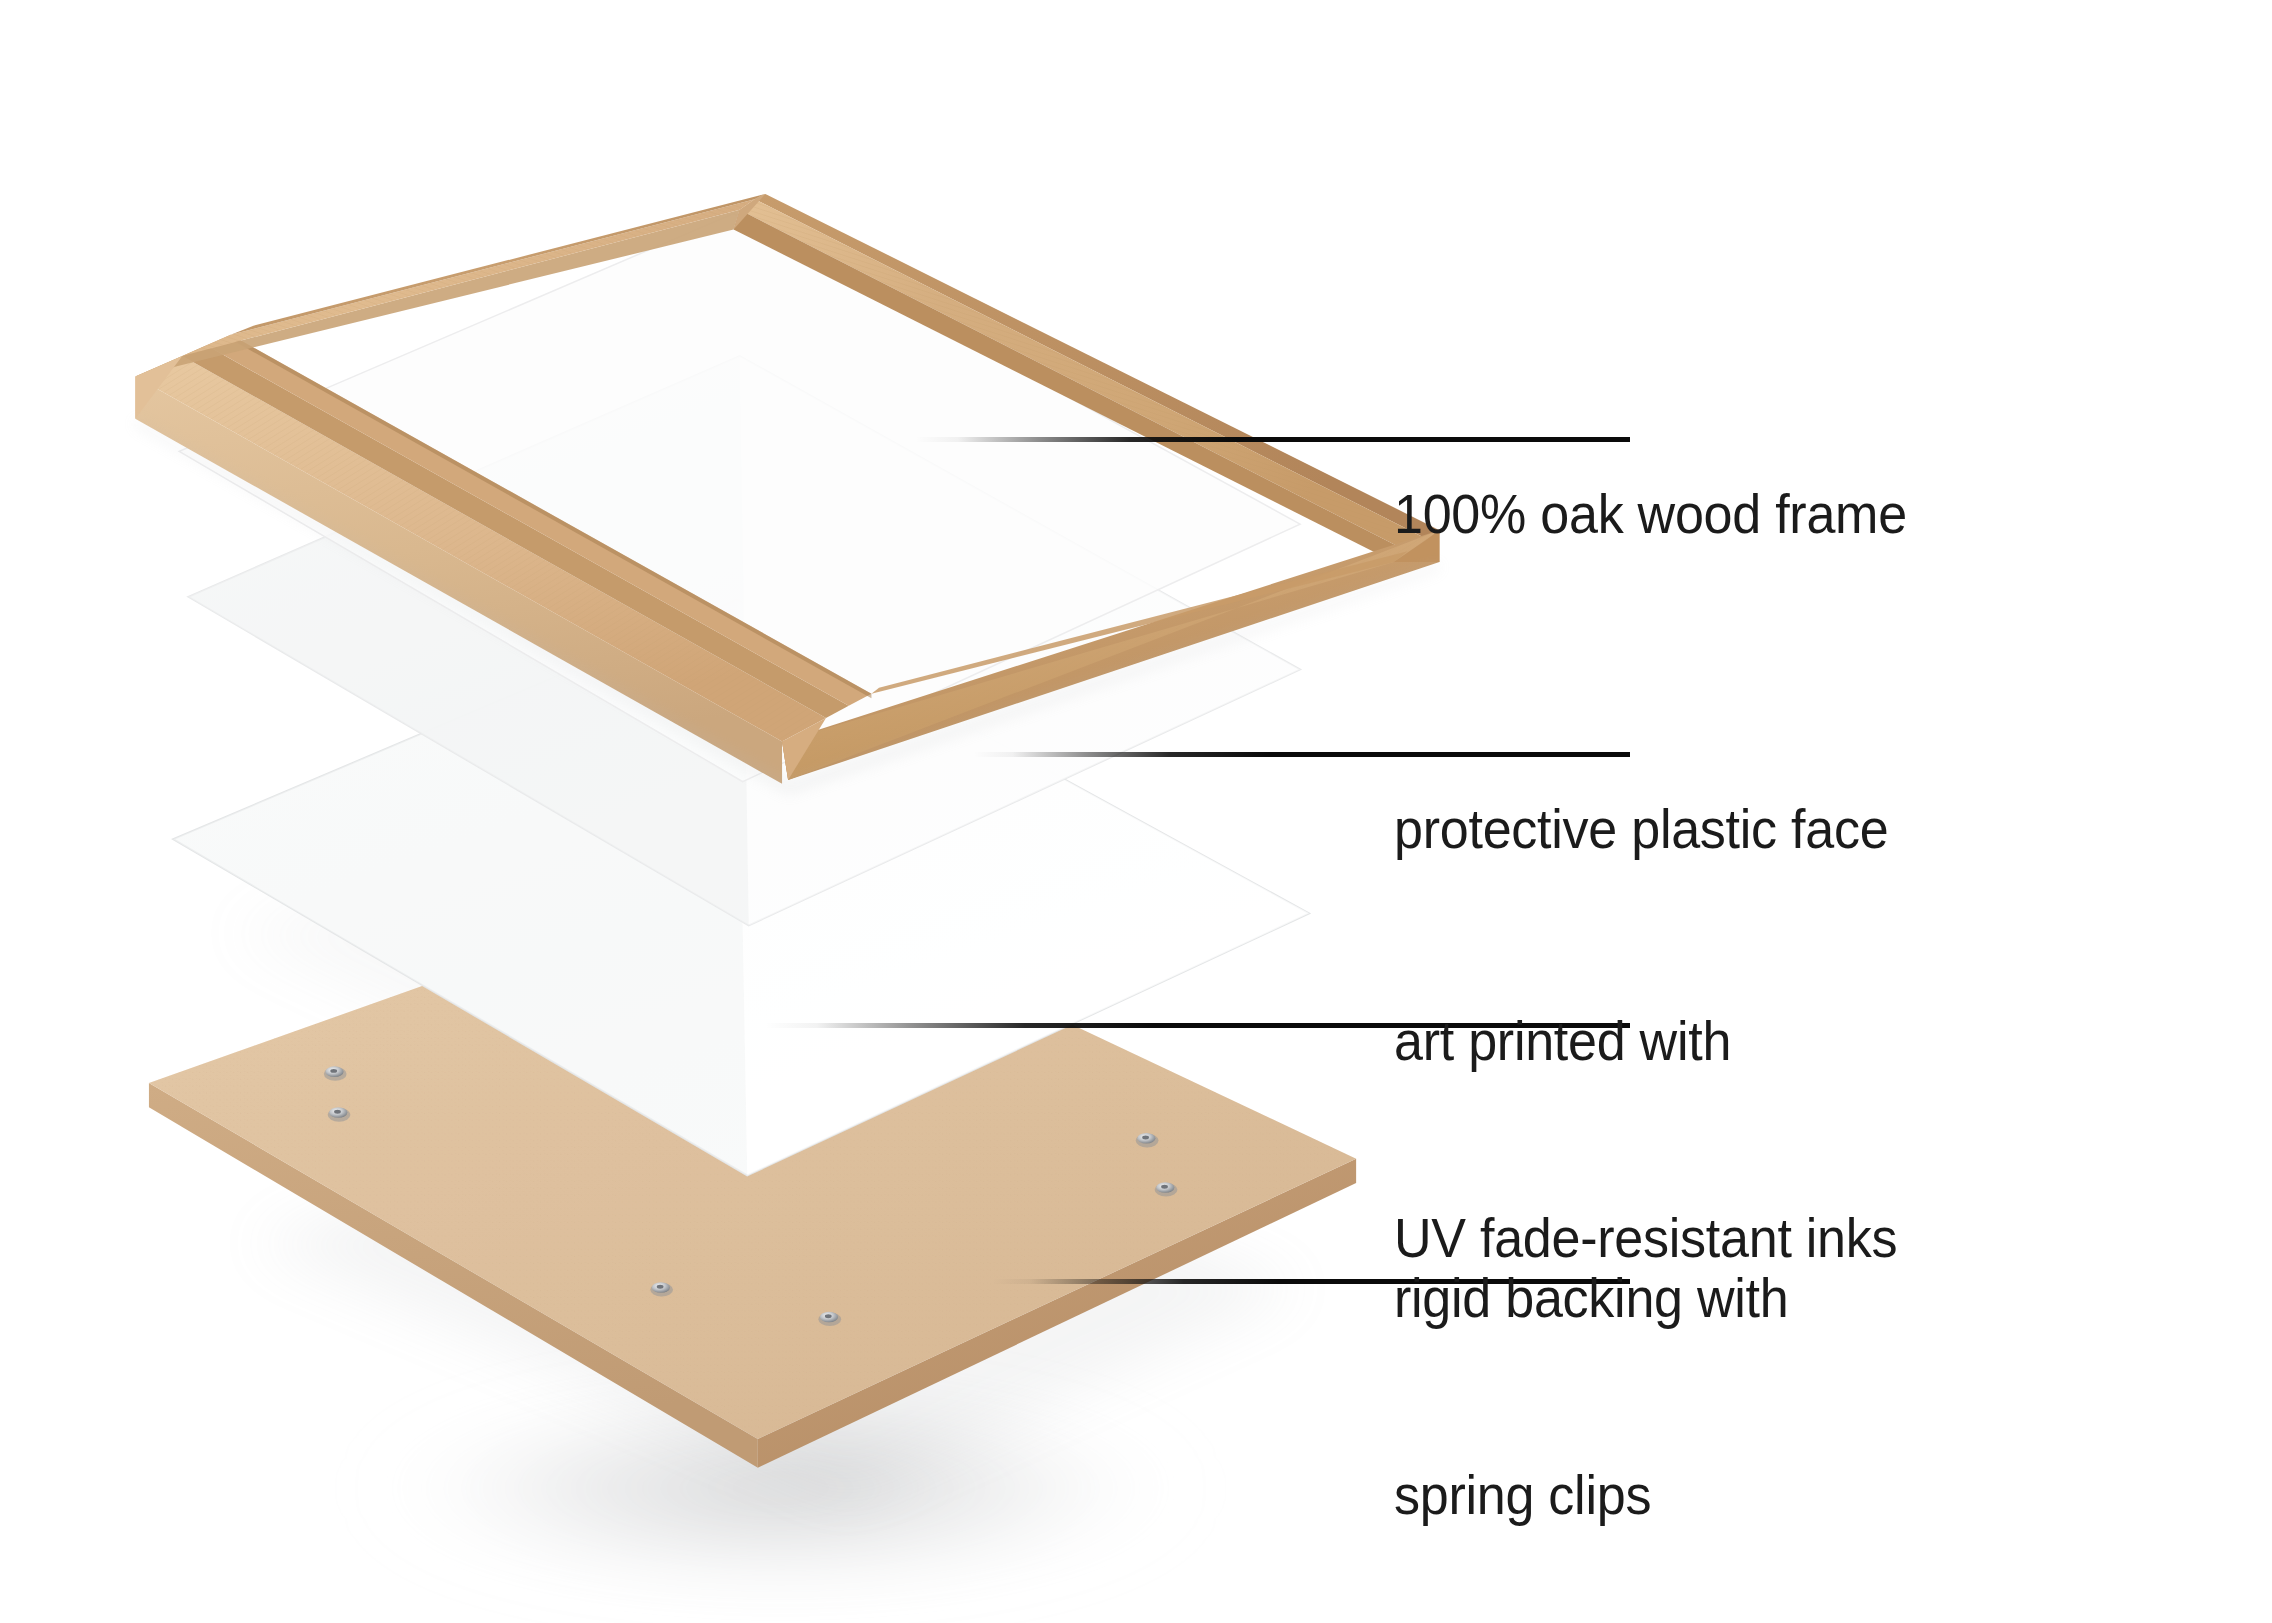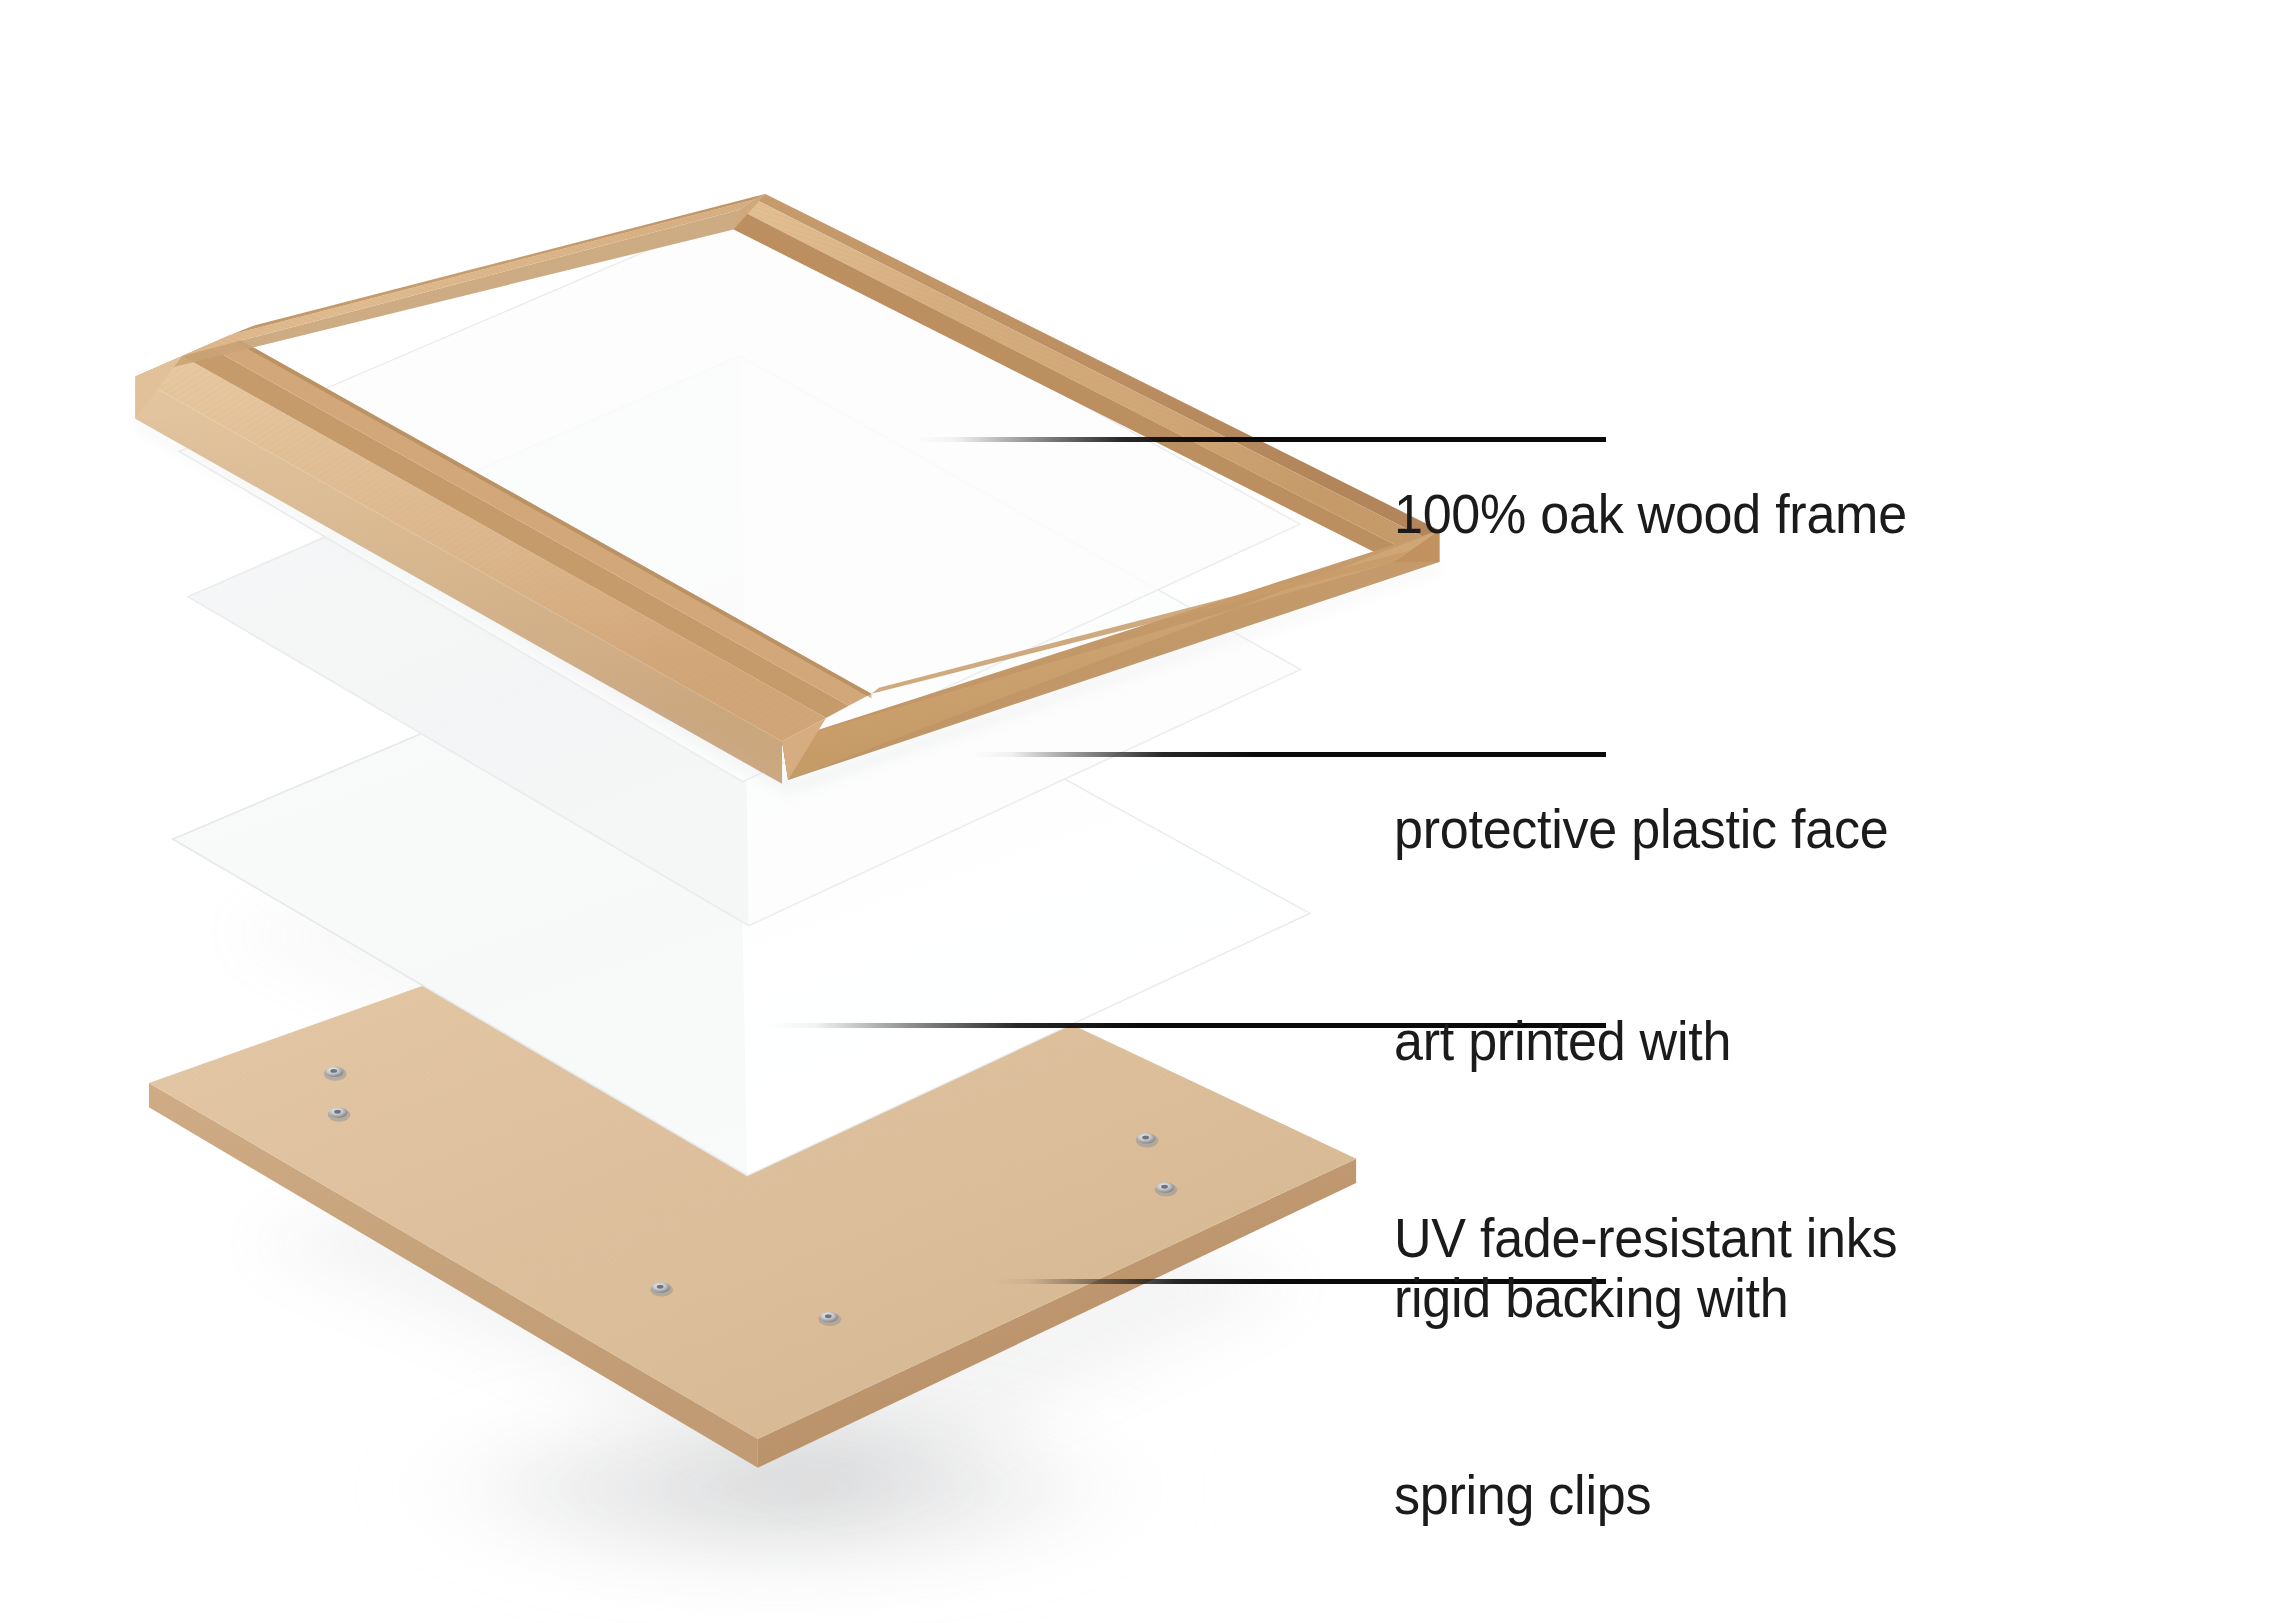--- a/index.html
+++ b/index.html
@@ -1,20 +1,20 @@
 <!DOCTYPE html>
 <html style="font-size:12px"><head>
 <meta charset="utf-8">
 <title>Exploded frame diagram</title>
 <style>
   html,body{margin:0;padding:0;background:#ffffff;}
   body{width:2273px;height:1623px;position:relative;overflow:hidden;
        font-family:"Liberation Sans","DejaVu Sans",sans-serif;}
 
-  #stage{position:absolute;inset:0;width:1824px;height:1623px;}
+  #stage{position:absolute;inset:0;width:1824px;height:1623px;padding-left:24px;}
   #art{position:absolute;left:0;top:0;width:2273px;height:1623px;}
 
   
   .label{
     position:absolute;
     left:1394px;
     color:#1b1b1b;
     font-size:56px;
     font-weight:300;
     line-height:1.17;

